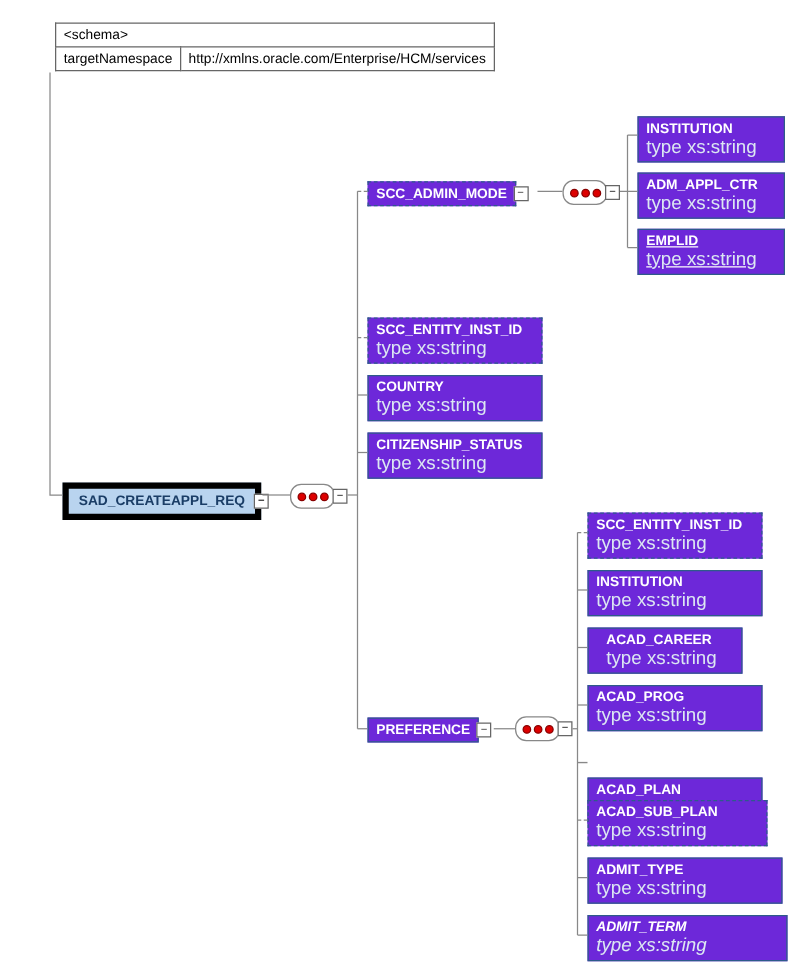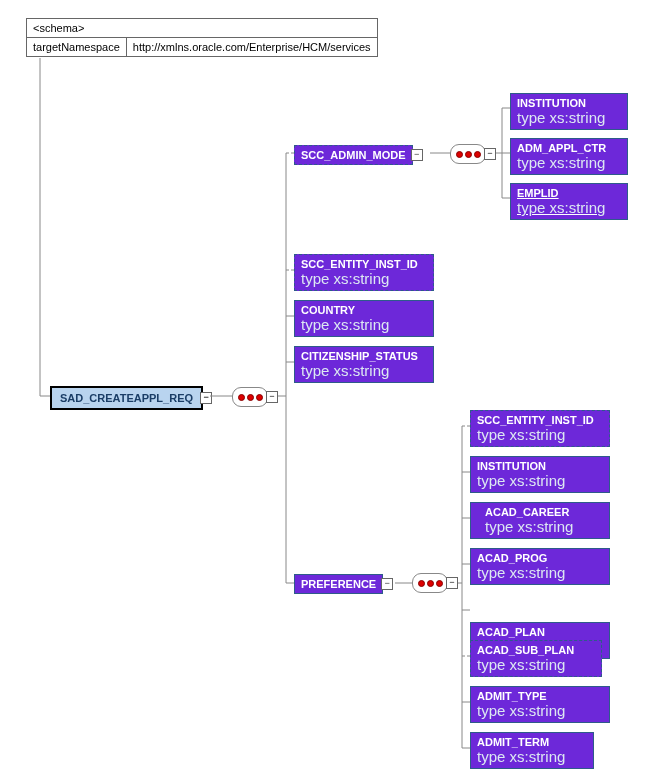--- a/index.html
+++ b/index.html
@@ -5,20 +5,21 @@
   body {
     margin: 0;
     padding: 10px;
     font-family: Arial, sans-serif;
     font-size: 11px;
     background: #fff;
     width: 646px;
   }
   .schema-table {
     border-collapse: collapse;
+    margin-left: 18px;
   }
   .schema-table td {
     border: 1px solid #666;
     padding: 3px 6px;
     font-size: 11px;
   }
   .schema-table .hdr {
     border-bottom: 1px solid #666;
   }
 
@@ -27,21 +28,21 @@
     background: #6d28d9;
     color: #fff;
     padding: 3px 6px;
     font-size: 11px;
     position: absolute;
     box-sizing: border-box;
   }
   .node.root {
     background: #b9d4ef;
     color: #1a3d66;
-    border: 2px solid #000000;
+    border: 5px solid #000000;
     font-weight: bold;
     padding: 4px 8px;
   }
   .node .title {
     font-weight: bold;
     font-size: 11px;
     white-space: nowrap;
   }
   .node .sub {
     font-weight: normal;
@@ -178,41 +179,41 @@
   </div>
 
   <div class="node optional" style="top:400px; left:460px; width:140px;">
     <div class="title">SCC_ENTITY_INST_ID</div>
     <div class="sub">type xs:string</div>
   </div>
   <div class="node" style="top:446px; left:460px; width:140px;">
     <div class="title">INSTITUTION</div>
     <div class="sub">type xs:string</div>
   </div>
-  <div class="node" style="top:492px; left:460px; width:140px;padding-left:14px;">
+  <div class="node" style="top:492px; left:460px; width:124px;padding-left:14px;">
     <div class="title">ACAD_CAREER</div>
     <div class="sub">type xs:string</div>
   </div>
   <div class="node" style="top:538px; left:460px; width:140px;">
     <div class="title">ACAD_PROG</div>
     <div class="sub">type xs:string</div>
   </div>
   <div class="node" style="top:584px; left:460px; width:140px;margin-top:28px;">
     <div class="title">ACAD_PLAN</div>
     <div class="sub">type xs:string</div>
   </div>
-  <div class="node optional" style="top:630px; left:460px; width:132px;">
+  <div class="node optional" style="top:630px; left:460px; width:144px;">
     <div class="title">ACAD_SUB_PLAN</div>
     <div class="sub">type xs:string</div>
   </div>
-  <div class="node" style="top:676px; left:460px; width:140px;">
+  <div class="node" style="top:676px; left:460px; width:156px;">
     <div class="title">ADMIT_TYPE</div>
     <div class="sub">type xs:string</div>
   </div>
-  <div class="node" style="top:722px; left:460px; width:124px;">
+  <div class="node" style="top:722px; left:460px; width:160px;font-style:italic;">
     <div class="title">ADMIT_TERM</div>
     <div class="sub">type xs:string</div>
   </div>
 
   <svg class="wires" width="646" height="781">
     <g stroke="#888" stroke-width="1" fill="none">
 
       <path d="M30 48 V386 H40"></path>
 
       <path d="M200 386 H222"></path>

